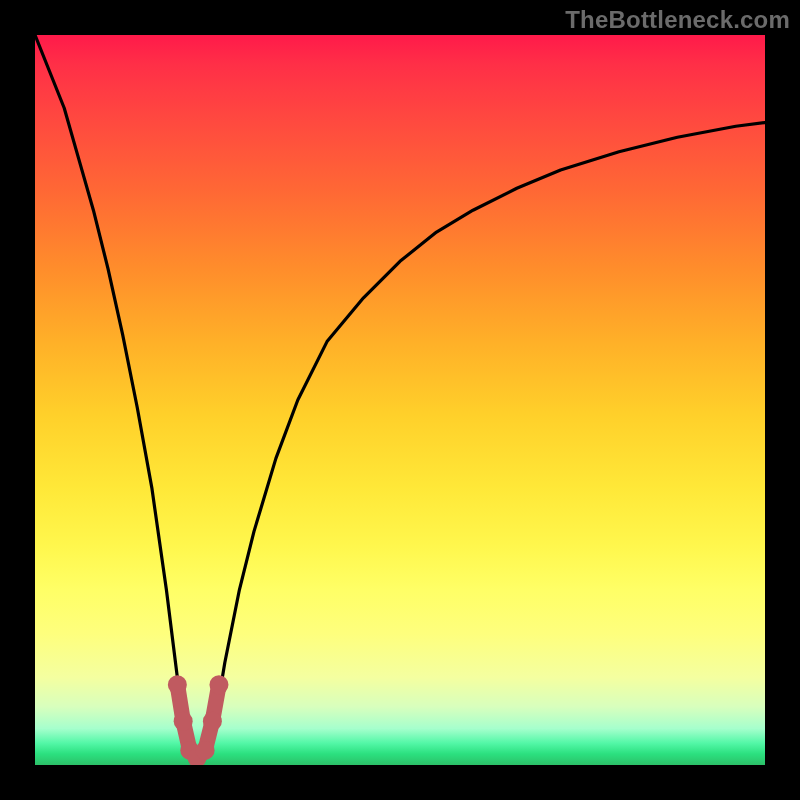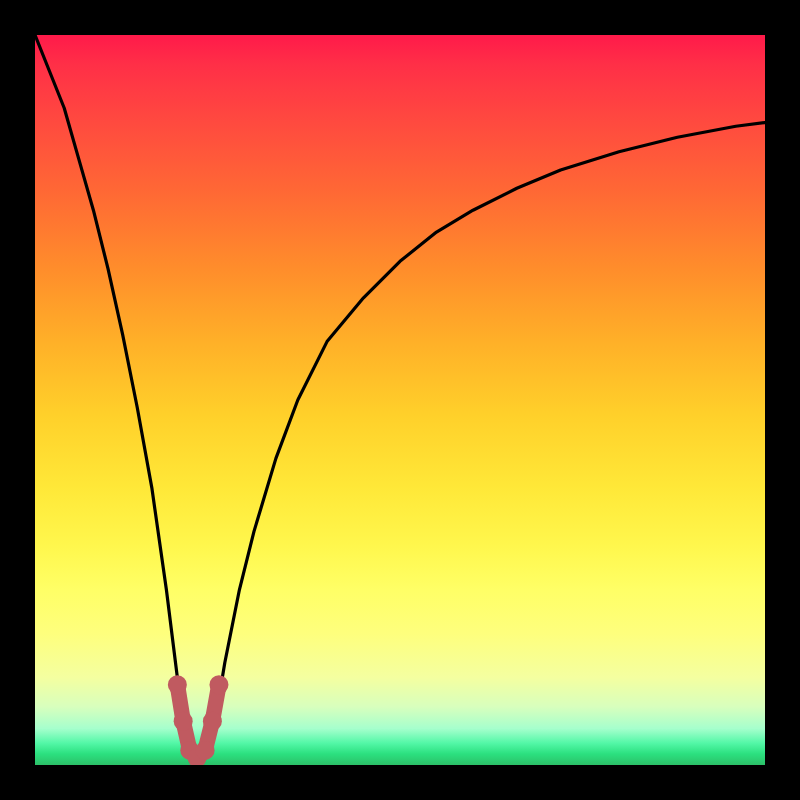--- a/index.html
+++ b/index.html
@@ -80,13 +80,14 @@
           <circle cx="142.35" cy="649.70" r="9.5" fill="#c05a60"></circle>
           <circle cx="148.19" cy="686.20" r="9.5" fill="#c05a60"></circle>
           <circle cx="154.76" cy="715.40" r="9.5" fill="#c05a60"></circle>
           <circle cx="162.06" cy="722.70" r="9.5" fill="#c05a60"></circle>
           <circle cx="170.09" cy="715.40" r="9.5" fill="#c05a60"></circle>
           <circle cx="177.39" cy="686.20" r="9.5" fill="#c05a60"></circle>
           <circle cx="183.96" cy="649.70" r="9.5" fill="#c05a60"></circle>
         </g>
     </svg>
   </div>
+  <div class="watermark">TheBottleneck.com</div>
 </div>
 
 </body></html>

